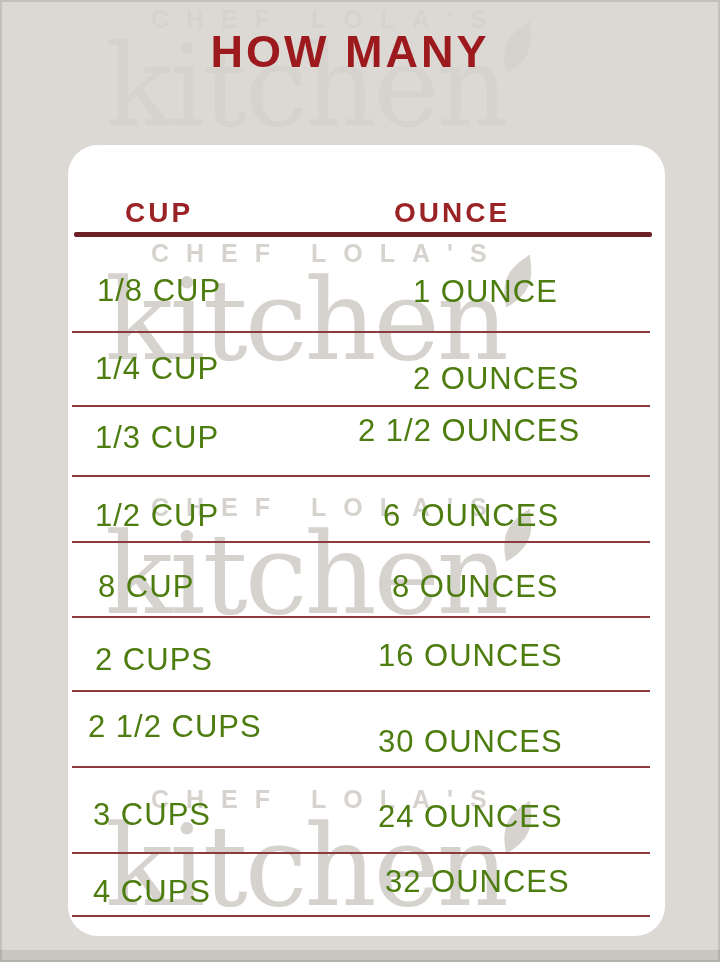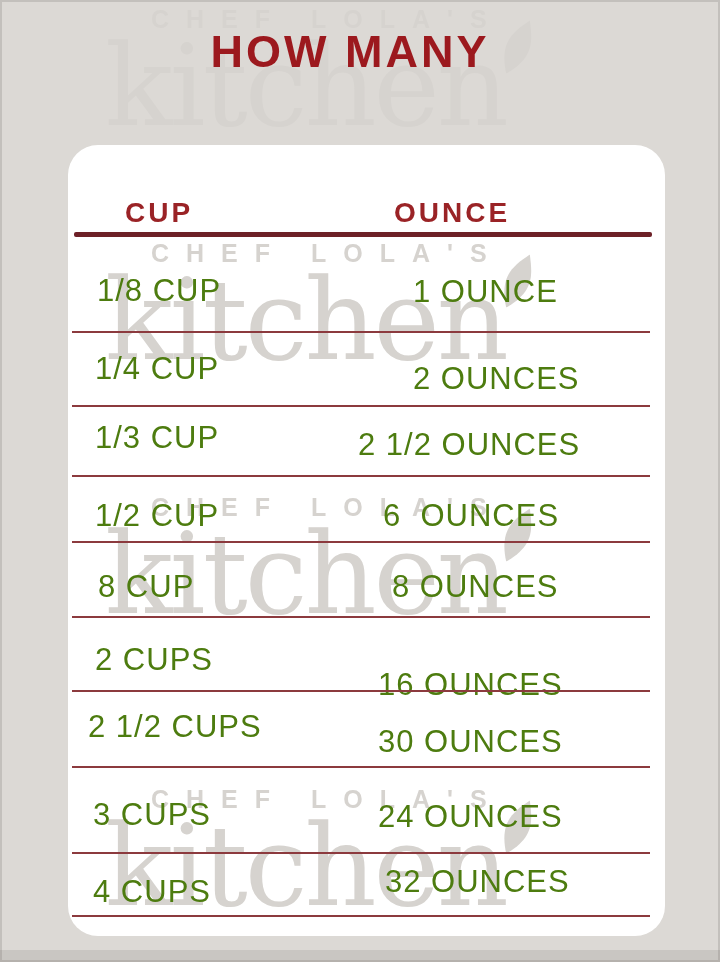--- a/index.html
+++ b/index.html
@@ -107,24 +107,24 @@
 <div class="cell" style="left:95px;top:422px;">1/3 CUP</div>
 <div class="cell" style="left:95px;top:500px;">1/2 CUP</div>
 <div class="cell" style="left:98px;top:571px;">8 CUP</div>
 <div class="cell" style="left:95px;top:644px;">2 CUPS</div>
 <div class="cell" style="left:88px;top:711px;">2 1/2 CUPS</div>
 <div class="cell" style="left:93px;top:799px;">3 CUPS</div>
 <div class="cell" style="left:93px;top:876px;">4 CUPS</div>
 
 <div class="cell" style="left:413px;top:276px;text-align:right;">1 OUNCE</div>
 <div class="cell" style="left:413px;top:363px;">2 OUNCES</div>
-<div class="cell" style="left:358px;top:429px;">2 1/2 OUNCES</div>
+<div class="cell" style="left:358px;top:415px;">2 1/2 OUNCES</div>
 <div class="cell" style="left:383px;top:500px;">6  OUNCES</div>
 <div class="cell" style="left:392px;top:571px;">8 OUNCES</div>
-<div class="cell" style="left:378px;top:669px;text-align:center;">16 OUNCES</div>
+<div class="cell" style="left:378px;top:640px;text-align:center;">16 OUNCES</div>
 <div class="cell" style="left:378px;top:726px;">30 OUNCES</div>
 <div class="cell" style="left:378px;top:801px;">24 OUNCES</div>
 <div class="cell" style="left:385px;top:866px;">32 OUNCES</div>
 
 <div class="rule" style="top:331px;"></div>
 <div class="rule" style="top:405px;"></div>
 <div class="rule" style="top:475px;"></div>
 <div class="rule" style="top:541px;"></div>
 <div class="rule" style="top:616px;"></div>
 <div class="rule" style="top:690px;"></div>

